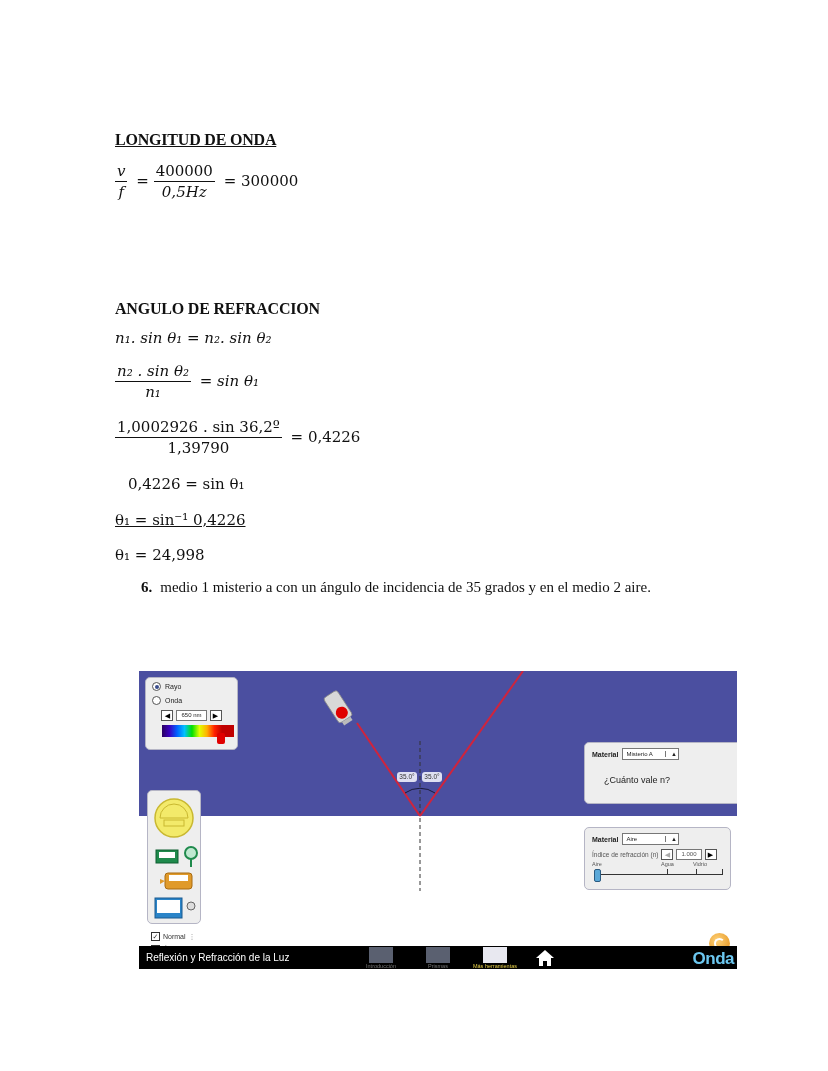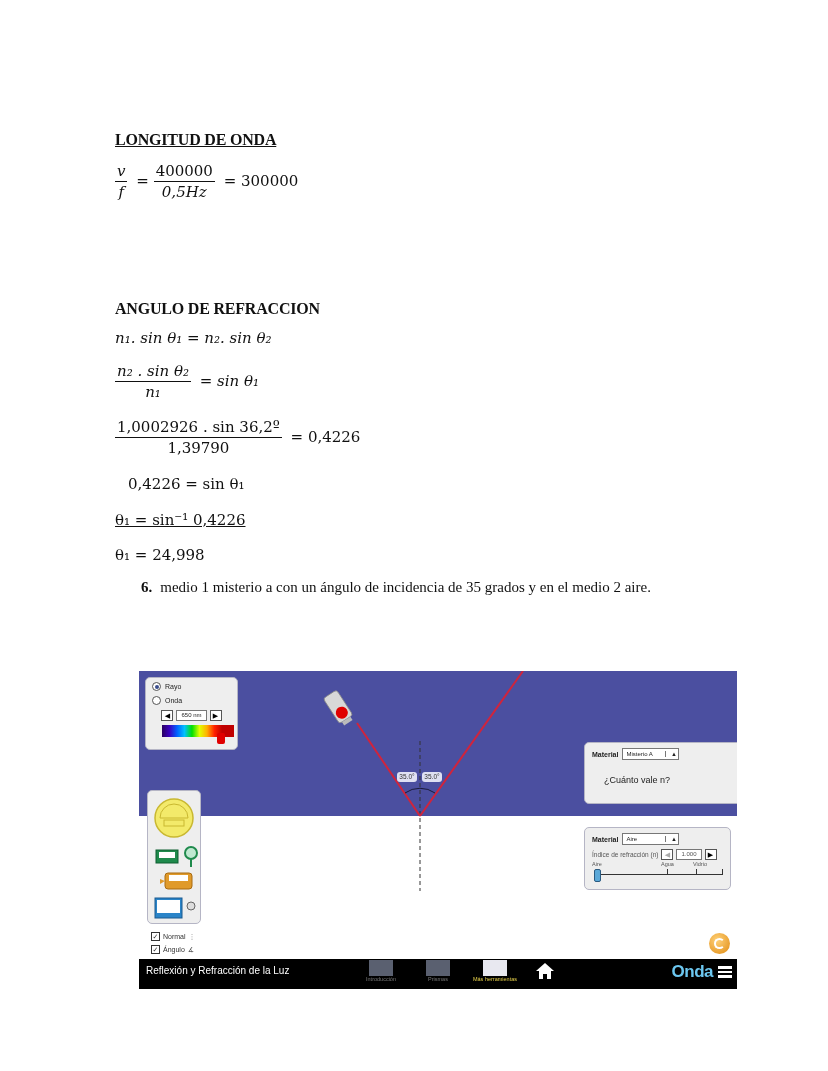--- a/index.html
+++ b/index.html
@@ -29,21 +29,21 @@
   .spectrum { width: 60px; height: 12px; margin: 4px auto 0 10px;
               background: linear-gradient(to right, #2a0060, #3a00c0, #0060ff, #00c0ff, #00e000, #e0ff00, #ffb000, #ff2000, #c00000); position: relative; }
   .spectrum .tail { position: absolute; right: -12px; top: 0; width: 12px; height: 12px; background: #c00000; }
   .thumb { position: absolute; left: 55px; top: 8px; width: 8px; height: 11px; background: #e00000; border-radius: 2px; }
   .select { display: inline-flex; align-items: center; border: 1px solid #777; background: #fff; height: 10px; width: 55px; font-size: 6px; }
   .select span { flex: 1; padding-left: 3px; }
   .select .arr { flex: 0 0 9px; border-left: 1px solid #777; text-align: center; font-size: 6px; }
   .toolbox { left: 8px; top: 119px; width: 54px; height: 134px; }
   .checkrow { display: flex; align-items: center; gap: 3px; font-family: "Liberation Sans", sans-serif; font-size: 7px; color: #333; }
   .cbox { width: 7px; height: 7px; border: 1px solid #333; background: #fff; font-size: 7px; line-height: 7px; text-align: center; }
-  .navbar { position: absolute; left: 0; top: 288px; width: 598px; height: 35px; background: #000; }
+  .navbar { position: absolute; left: 0; top: 275px; width: 598px; height: 23px; background: #000; padding-left: 21px; }
   .navbar .title { position: absolute; left: 7px; top: 6px; color: #fff; font-family: "Liberation Sans", sans-serif; font-size: 10px; }
   .navtab { position: absolute; top: 1px; width: 56px; text-align: center; font-family: "Liberation Sans", sans-serif; font-size: 5.5px; color: #777; }
   .navtab .thumbimg { width: 24px; height: 16px; margin: 0 auto; background: #5a6070; }
   .navtab.active { color: #e8d24a; }
   .phet { position: absolute; right: 24px; top: 3px; font-family: "Liberation Sans", sans-serif; font-weight: bold; font-size: 17px; color: #6cc7f0; letter-spacing: -0.5px; }
   .menu { position: absolute; right: 5px; top: 7px; width: 14px; height: 11px; }
   .menu i { display: block; height: 2.5px; background: #fff; margin-bottom: 2px; }
 </style>
 </head>
 <body>

